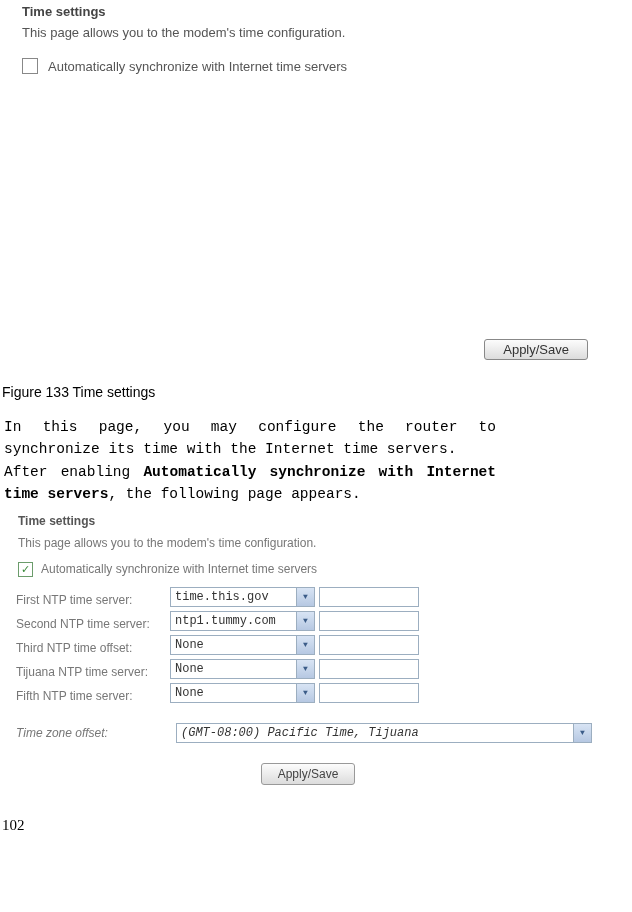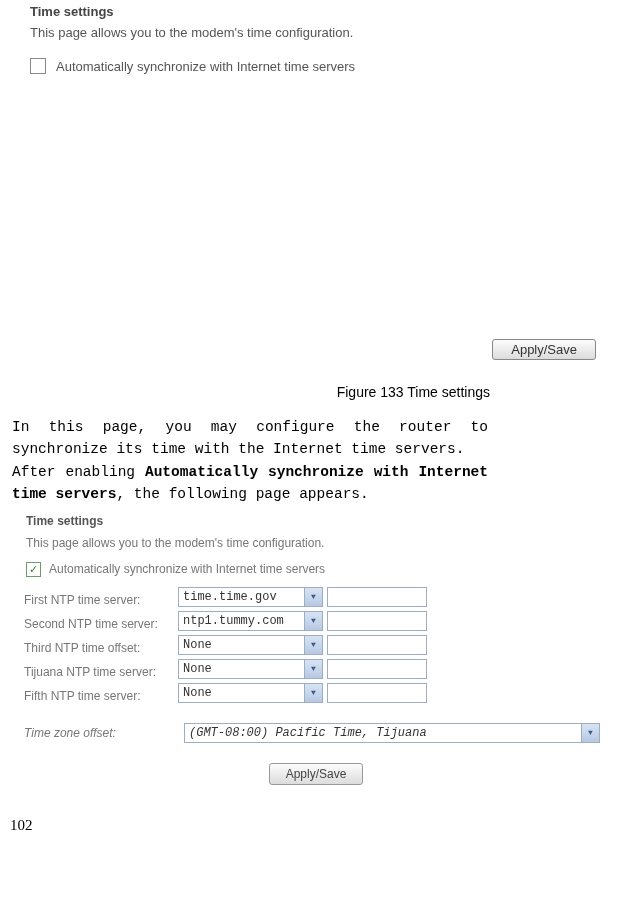--- a/index.html
+++ b/index.html
@@ -5,21 +5,21 @@
   body {
     margin: 0;
     padding: 0;
     background: #fff;
     font-family: Arial, Helvetica, sans-serif;
     color: #000;
     width: 632px;
   }
   .page {
     width: 500px;
-    padding: 0 10px;
+    padding: 0 2px;
     box-sizing: border-box;
     position: relative;
   }
   .top-rule {
     position: absolute;
     top: 0;
     right: 10px;
     width: 28px;
     border-top: 2px solid #000;
   }
@@ -70,21 +70,21 @@
     font-family: Verdana, Arial, sans-serif;
     font-size: 13px;
     color: #333;
     background: linear-gradient(#fcfcfc, #dcdcdc);
     border: 1px solid #888;
     border-radius: 3px;
     padding: 2px 18px;
     cursor: pointer;
   }
   .caption {
-    text-align: right;
+    text-align: left;
     font-size: 14px;
     color: #000;
     padding: 24px 0 16px 0;
   }
   .body-text {
     font-size: 14.5px;
     color: #000;
     line-height: 1.55;
     text-align: justify;
     padding: 0 2px;
@@ -251,21 +251,21 @@
     <div class="s2-desc">This page allows you to the modem's time configuration.</div>
     <div class="s2-cb-row">
       <span class="cb-checked">✓</span>
       <span class="s2-cb-label">Automatically synchronize with Internet time servers</span>
     </div>
 
     <div class="s2-grid">
       <div class="s2-row">
         <div class="s2-label">First NTP time server:</div>
         <div class="sel small">
-          <span>time.time.gov</span>
+          <span>time.this.gov</span>
           <span class="sel-arrow">▼</span>
         </div>
         <div class="txt"></div>
       </div>
       <div class="s2-row">
         <div class="s2-label">Second NTP time server:</div>
         <div class="sel small">
           <span>ntp1.tummy.com</span>
           <span class="sel-arrow">▼</span>
         </div>

